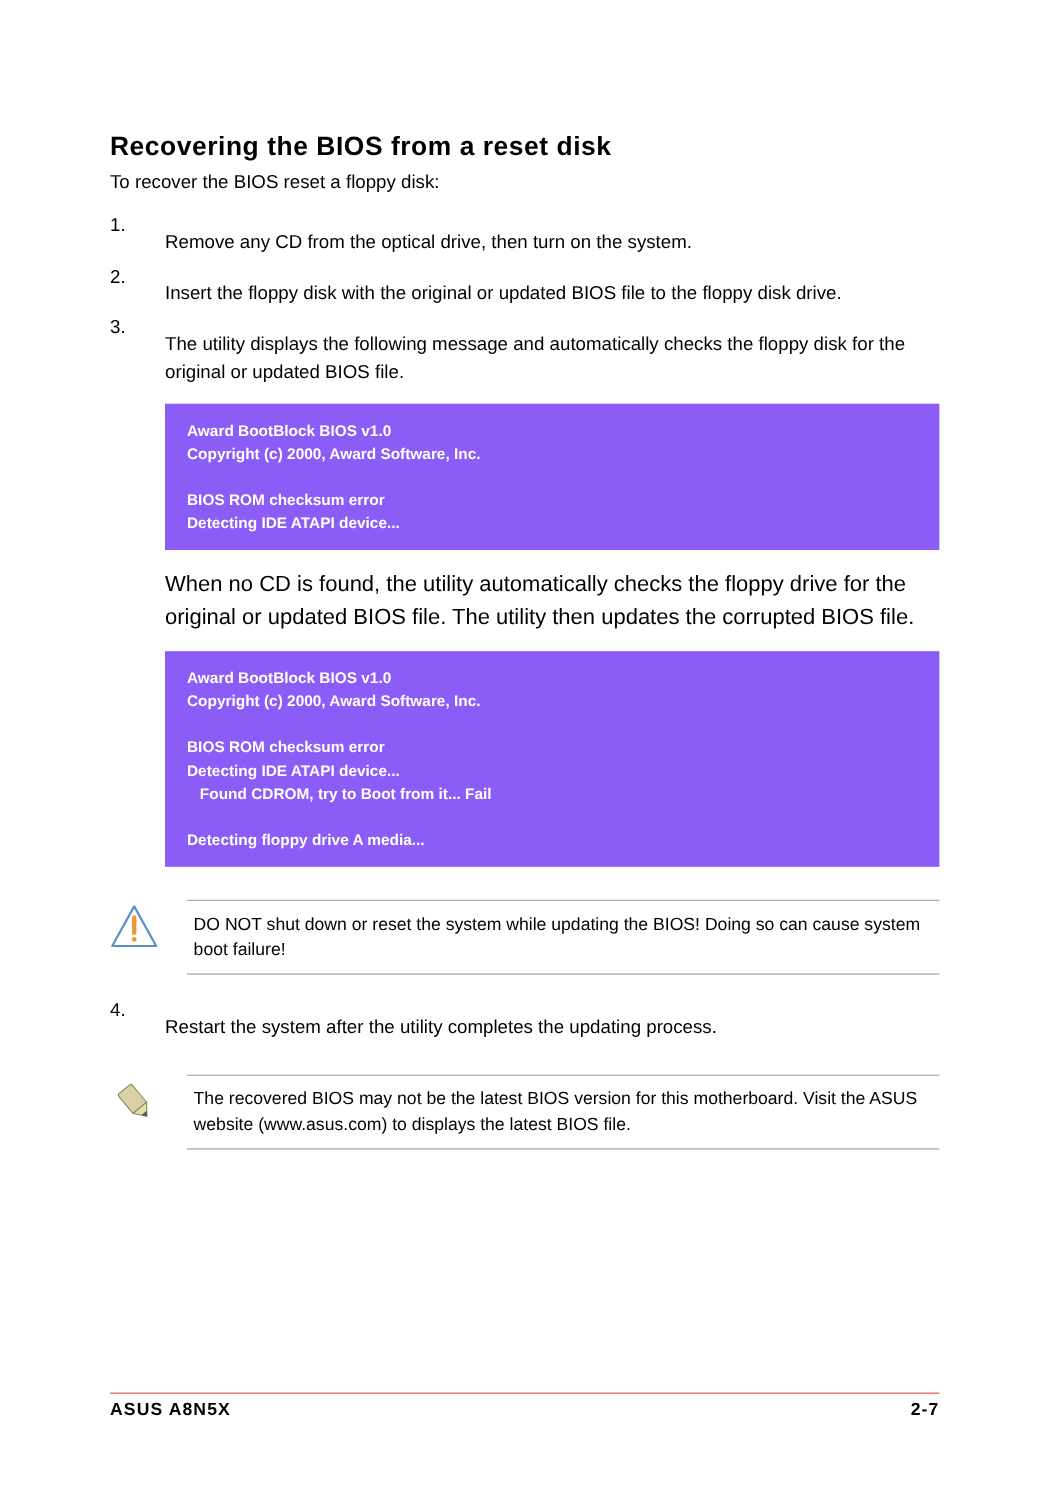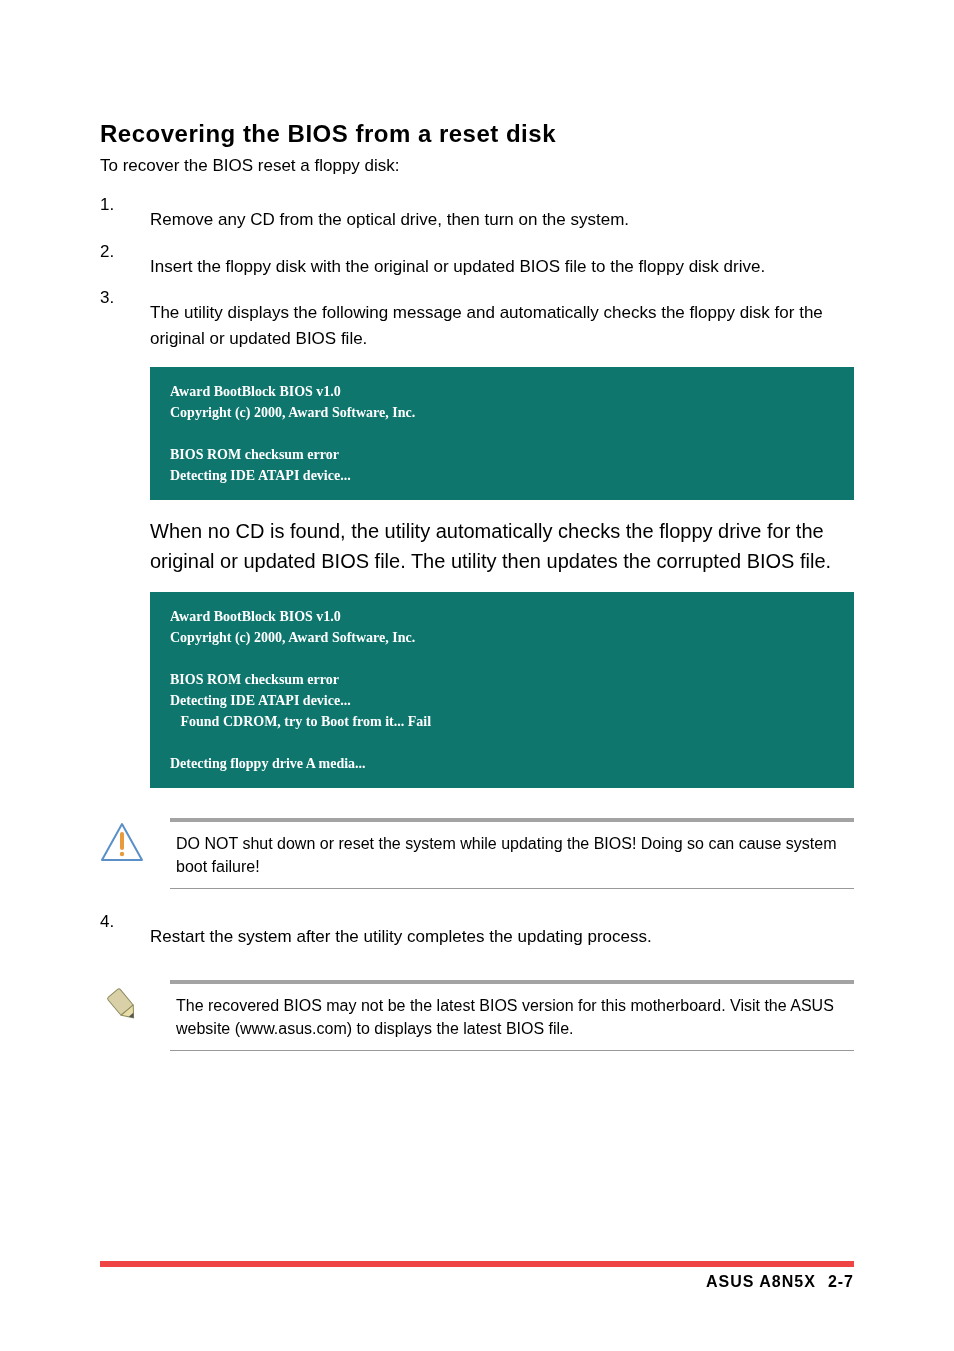--- a/index.html
+++ b/index.html
@@ -38,23 +38,23 @@
     }
     .numbered-item .num {
       width: 50px;
       flex-shrink: 0;
     }
     .numbered-item .content {
       flex: 1;
       margin-top: 15px;
     }
     .terminal {
-      background: #0f766e;
+      background: #8b5cf6;
       color: #ffffff;
-      font-family: Liberation Serif, serif;
+      font-family: Liberation Sans, sans-serif;
       font-size: 14px;
       font-weight: bold;
       padding: 14px 20px;
       margin: 16px 0 16px 50px;
       white-space: pre-wrap;
       line-height: 1.5;
     }
     .followup-text {
       font-size: 20px;
       line-height: 1.5;
@@ -68,35 +68,35 @@
     .note-icon {
       width: 70px;
       flex-shrink: 0;
       display: flex;
       justify-content: flex-start;
       align-items: flex-start;
       padding-top: 4px;
     }
     .note-content {
       flex: 1;
-      border-top: 4px solid #a3a3a3;
+      border-top: 1px solid #a3a3a3;
       border-bottom: 1px solid #999;
       padding: 10px 6px;
       font-size: 16px;
       line-height: 1.45;
     }
     .footer {
       position: absolute;
       bottom: 60px;
       left: 100px;
       right: 100px;
-      border-top: 6px solid #ef4444;
+      border-top: 1px solid #ef4444;
       padding-top: 6px;
       display: flex;
-      justify-content: flex-end;
+      justify-content: space-between;
       font-weight: bold;
       font-size: 16px;
       letter-spacing: 1px;
       gap: 12px;
     }
   </style>
 </head>
 <body>
 
 <h2 class="section-title">Recovering the BIOS from a reset disk</h2>

